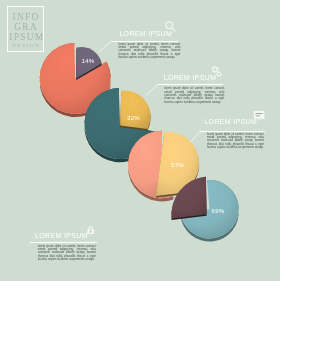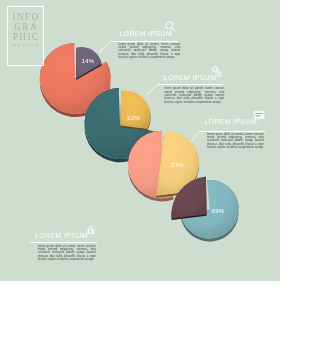--- a/index.html
+++ b/index.html
@@ -1,20 +1,20 @@
 <!DOCTYPE html>
 <html><head>
 <meta charset="utf-8">
 <style>
 html,body{margin:0;padding:0;background:#fff;}
 body{width:280px;height:360px;overflow:hidden;font-family:"Liberation Sans",sans-serif;-webkit-font-smoothing:antialiased;}
 .stage{position:relative;width:280px;height:360px;background:#ffffff;overflow:hidden;}
 #bg{position:absolute;left:0;top:0;width:280px;height:281px;background:#cfddd1;}
 #scene{position:absolute;left:0;top:0;width:280px;height:360px;}
-.logo{position:absolute;left:7px;top:6px;width:37px;height:60px;border:1px solid #ffffff;box-sizing:border-box;}
+.logo{position:absolute;left:7px;top:6px;width:37px;height:46px;border:1px solid #ffffff;box-sizing:border-box;}
 .logo .inner{position:absolute;left:0;top:5.2px;right:0;bottom:0;}
 .logo .l{color:#a5b5a9;font-size:9.4px;letter-spacing:1.3px;text-align:center;line-height:10px;font-family:"Liberation Serif",serif;text-indent:1.3px;}
 .logo .s{color:#a5b5a9;font-size:4.6px;letter-spacing:1.9px;text-align:center;line-height:7.6px;font-family:"Liberation Serif",serif;text-indent:1.9px;}
 .ico{position:absolute;}
 .i1{left:163.6px;top:20.2px;width:12.6px;height:12.6px;opacity:0.72;}
 .i2{left:209.8px;top:64.5px;width:12.6px;height:12.6px;opacity:0.72;}
 .i3{left:253.3px;top:110.4px;width:12.2px;height:12.2px;opacity:0.78;}
 .i4{left:86.3px;top:224.4px;width:9.2px;height:12.2px;opacity:0.78;}
 .sec{position:absolute;}
 .ttl{position:absolute;left:0;top:0;color:#ffffff;font-size:6.9px;letter-spacing:0.4px;white-space:nowrap;font-family:"Liberation Sans",sans-serif;}
@@ -164,17 +164,17 @@
     <path d="M6.4 9.6 L6.4 6.6 A5.6 5.6 0 0 1 17.6 6.6 L17.6 9.6 L14.9 9.6 L14.9 6.6 A2.9 2.9 0 0 0 9.1 6.6 L9.1 9.6 Z" fill="#ffffff"></path>
     <rect x="3.2" y="9.6" width="17.6" height="12.8" rx="1.2" fill="#ffffff"></rect>
     <circle cx="12" cy="14.6" r="2.0" fill="#8ea394"></circle>
     <rect x="11.1" y="15.2" width="1.8" height="4.3" fill="#8ea394"></rect>
   </svg>
 
   <div class="logo">
     <div class="inner">
       <div class="l">INFO</div>
       <div class="l">GRA</div>
-      <div class="l">PHIC</div>
+      <div class="l">IPSUM</div>
       <div class="s">DESIGN</div>
     </div>
   </div>
 </div>
 
 </body></html>

